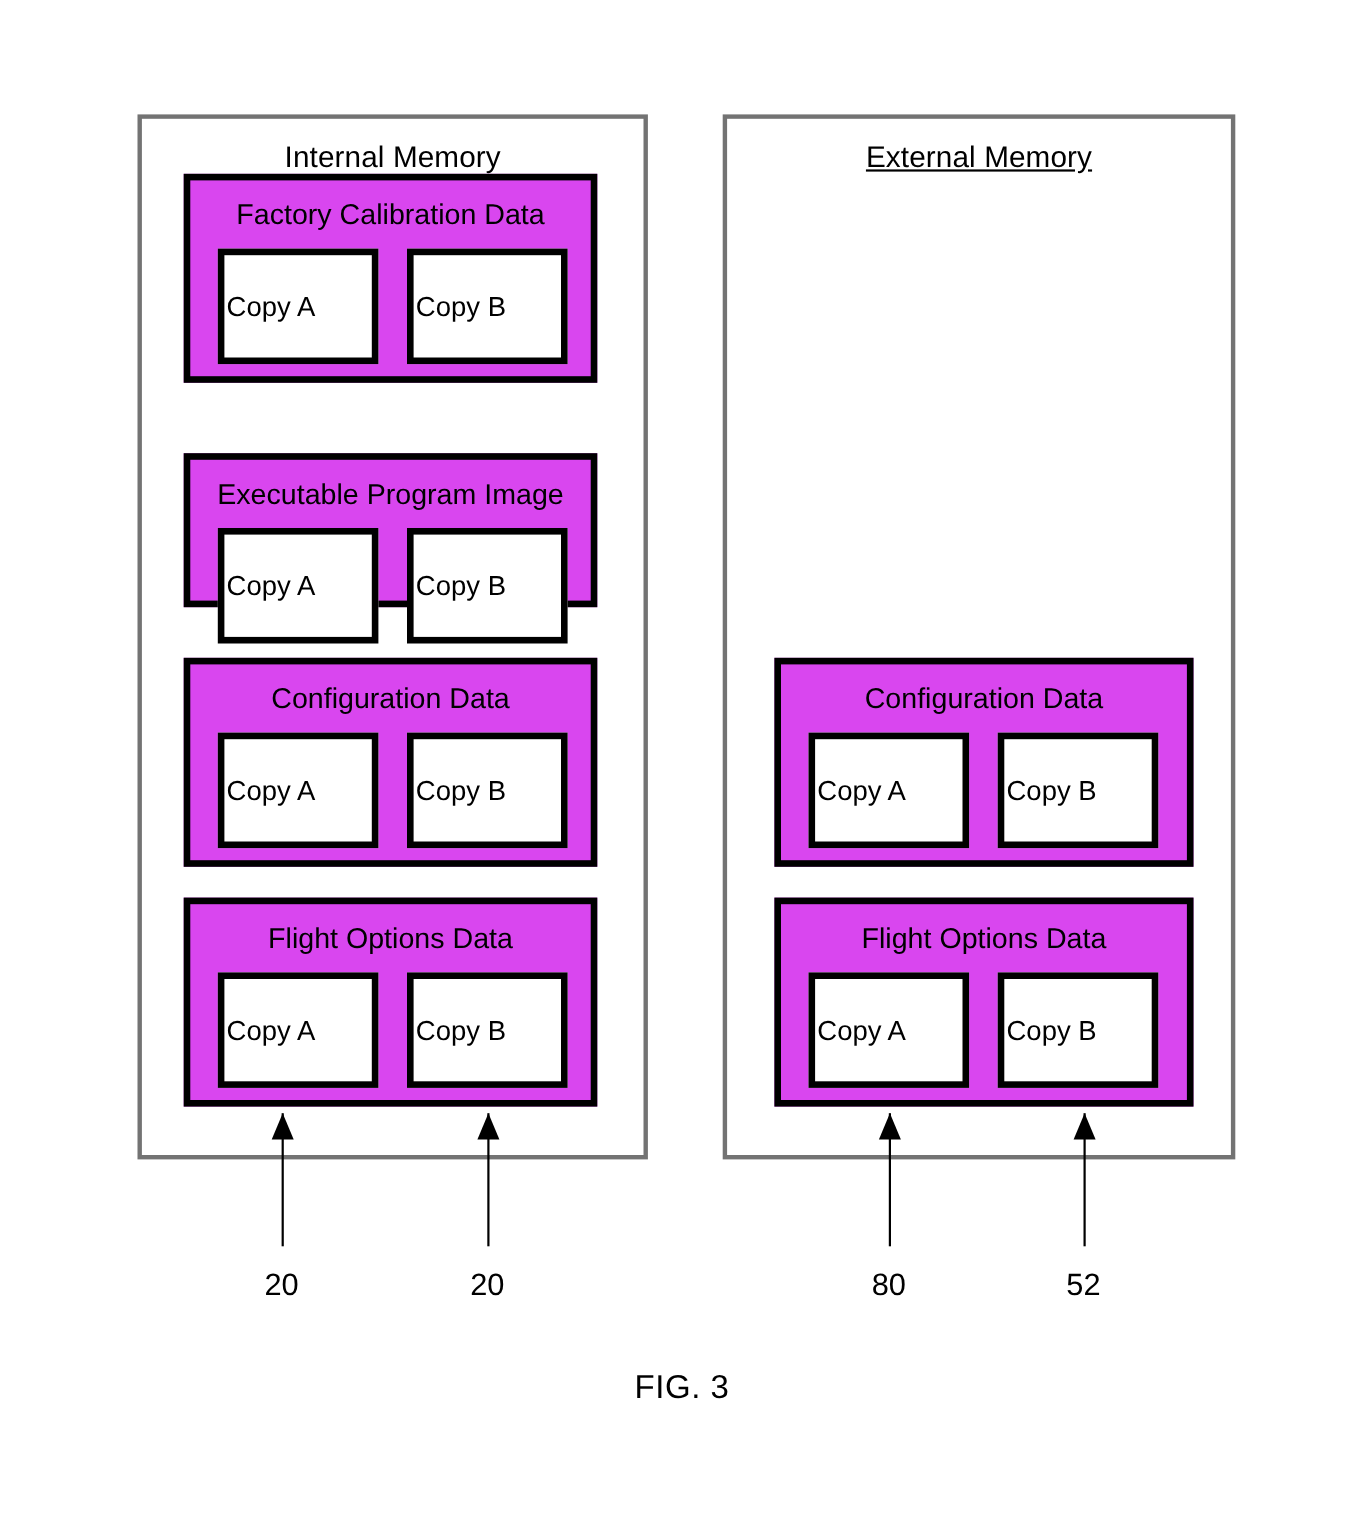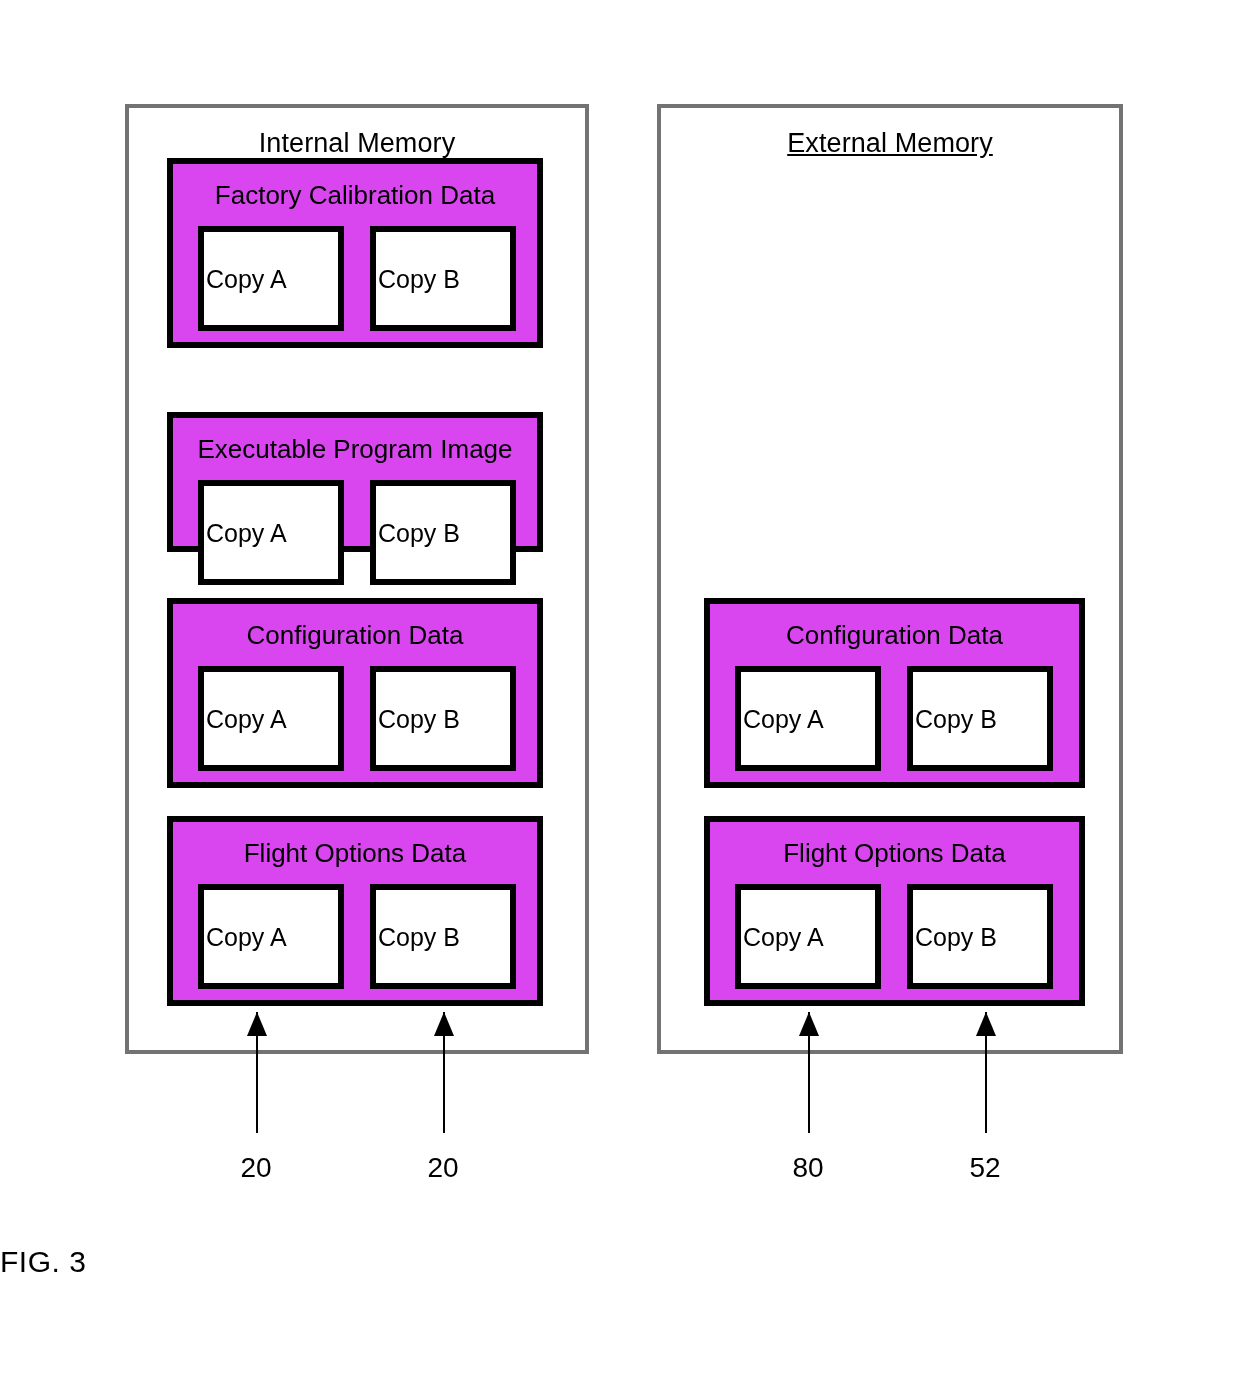--- a/index.html
+++ b/index.html
@@ -136,21 +136,21 @@
     white-space: nowrap;
     transform: translateX(-50%);
   }
 
   
   #figure-caption {
     position: absolute;
     left: 0;
     top: 1243px;
     width: 1240px;
-    text-align: left;
+    text-align: center;
     font-size: 30px;
     line-height: 38px;
     letter-spacing: 0.5px;
   }
 </style>
 </head>
 <body>
 
 <div id="figure-root">
 

